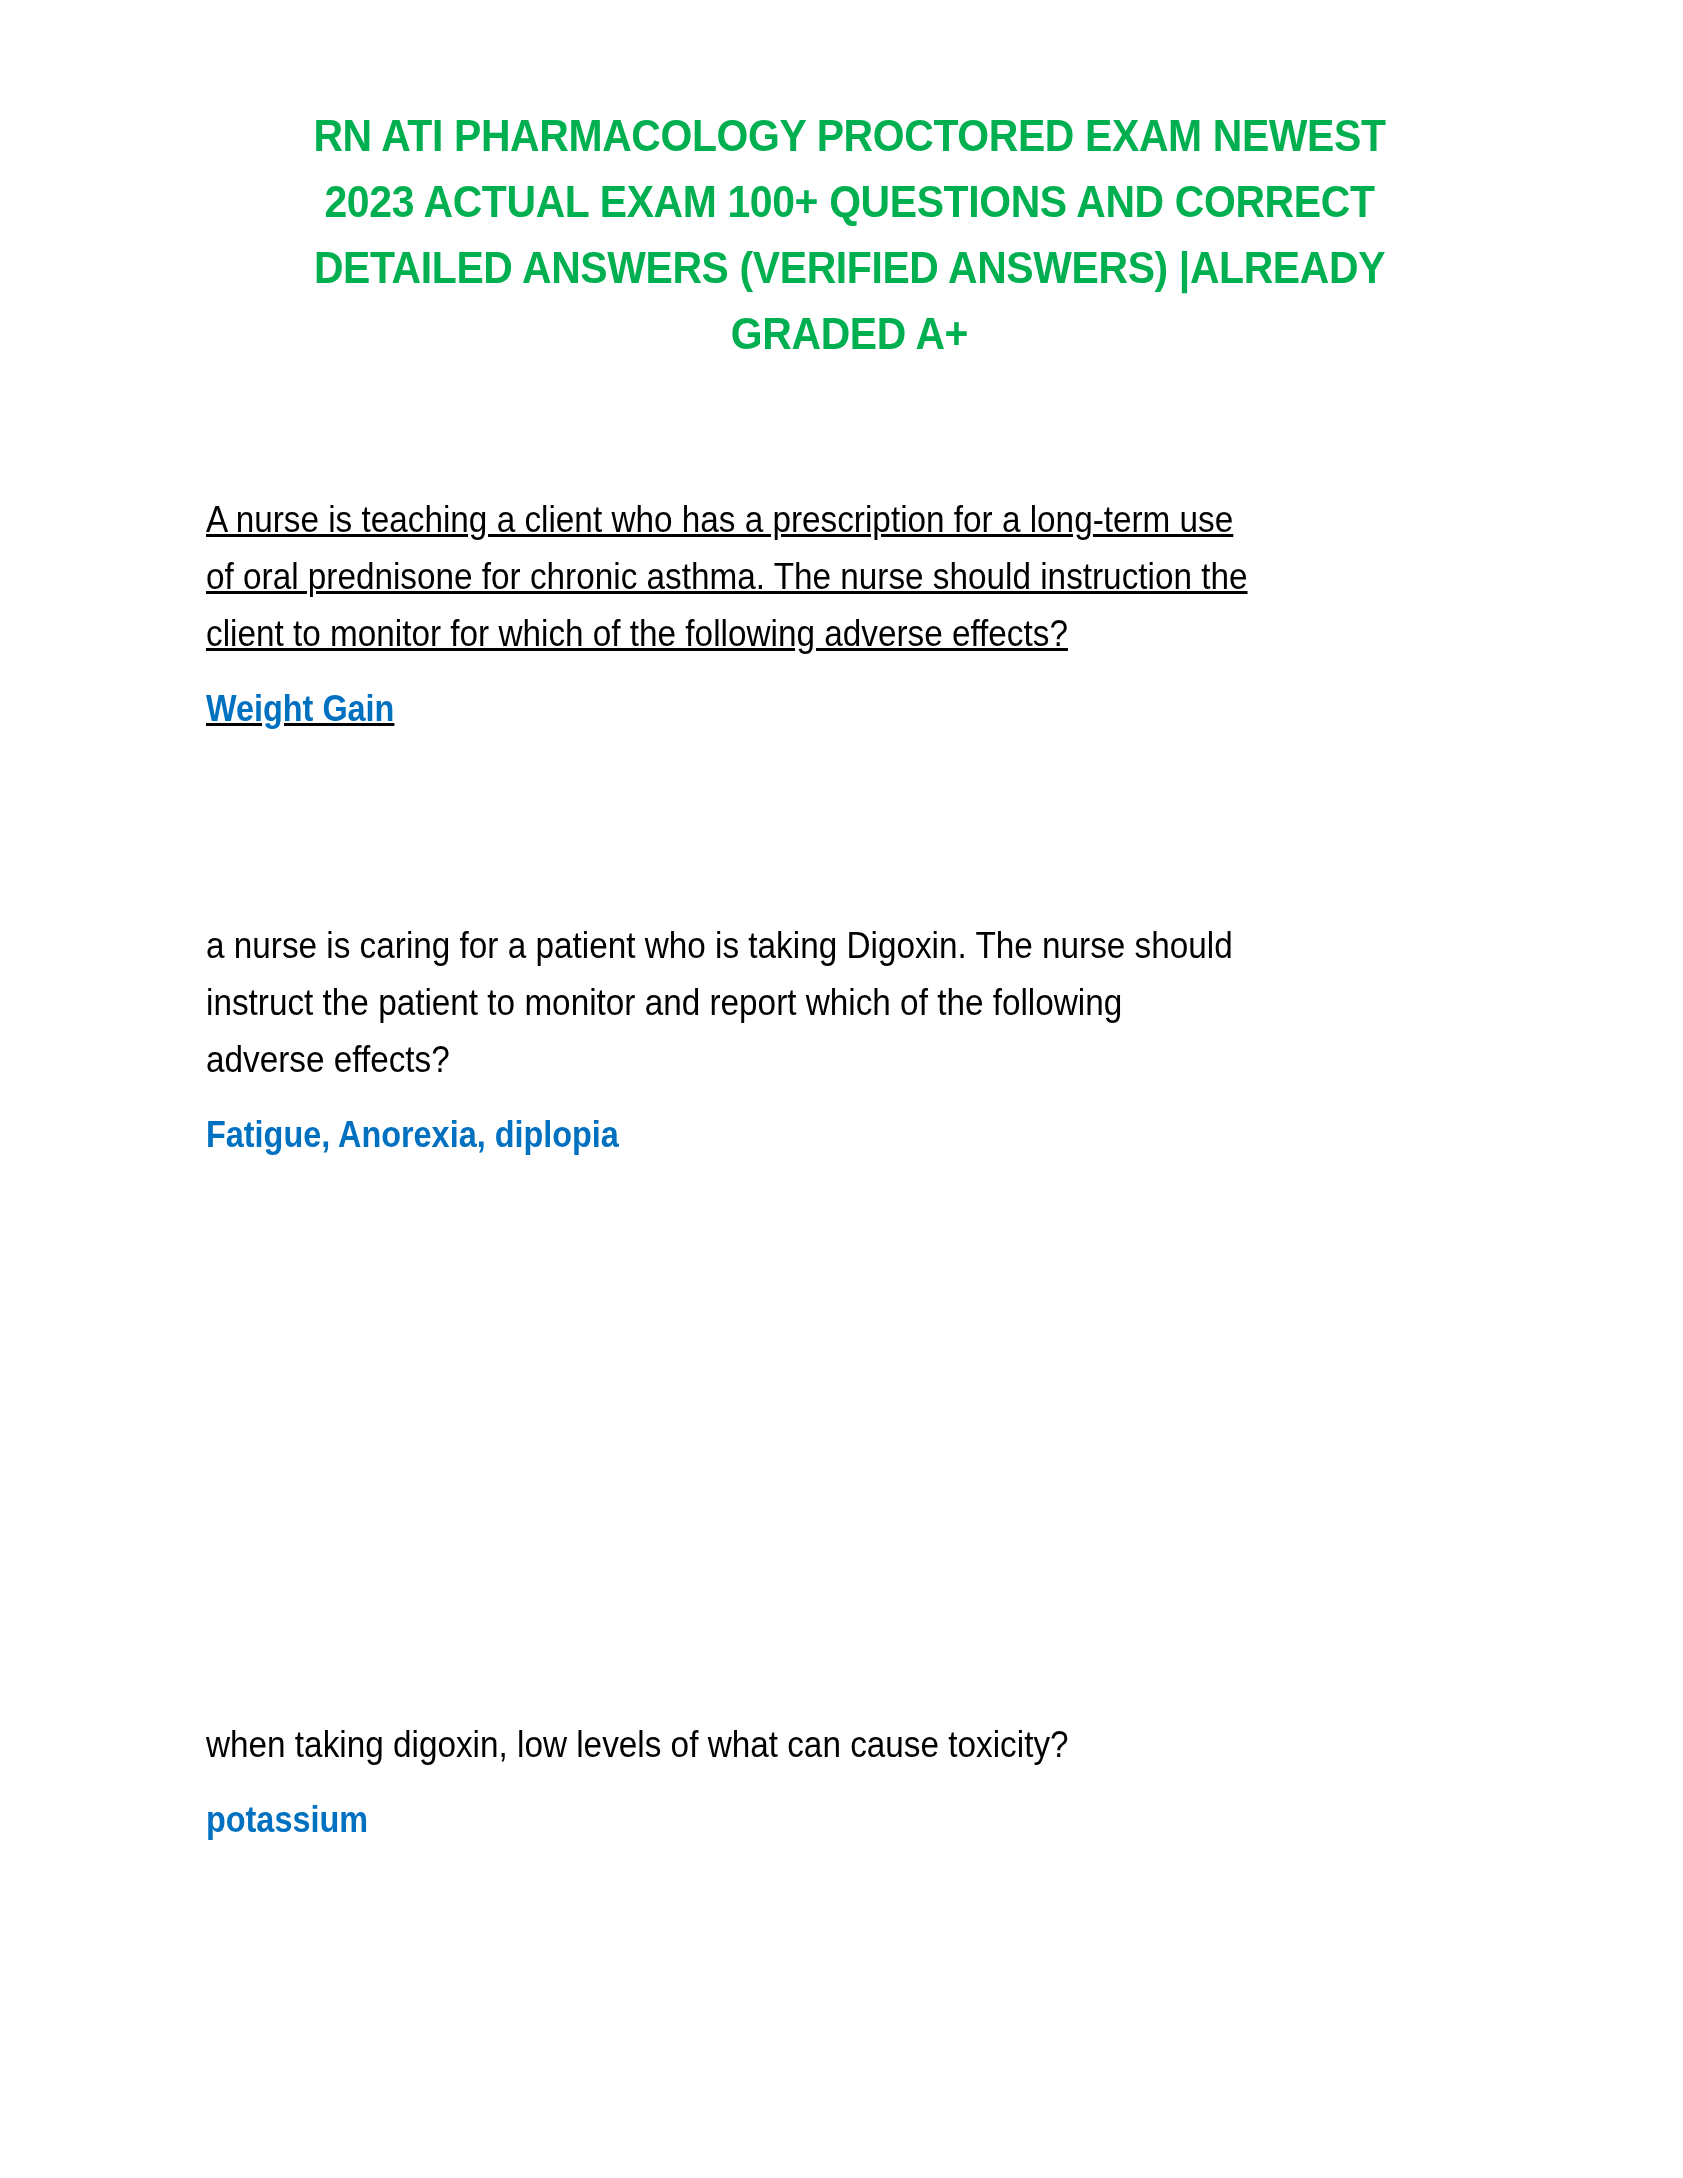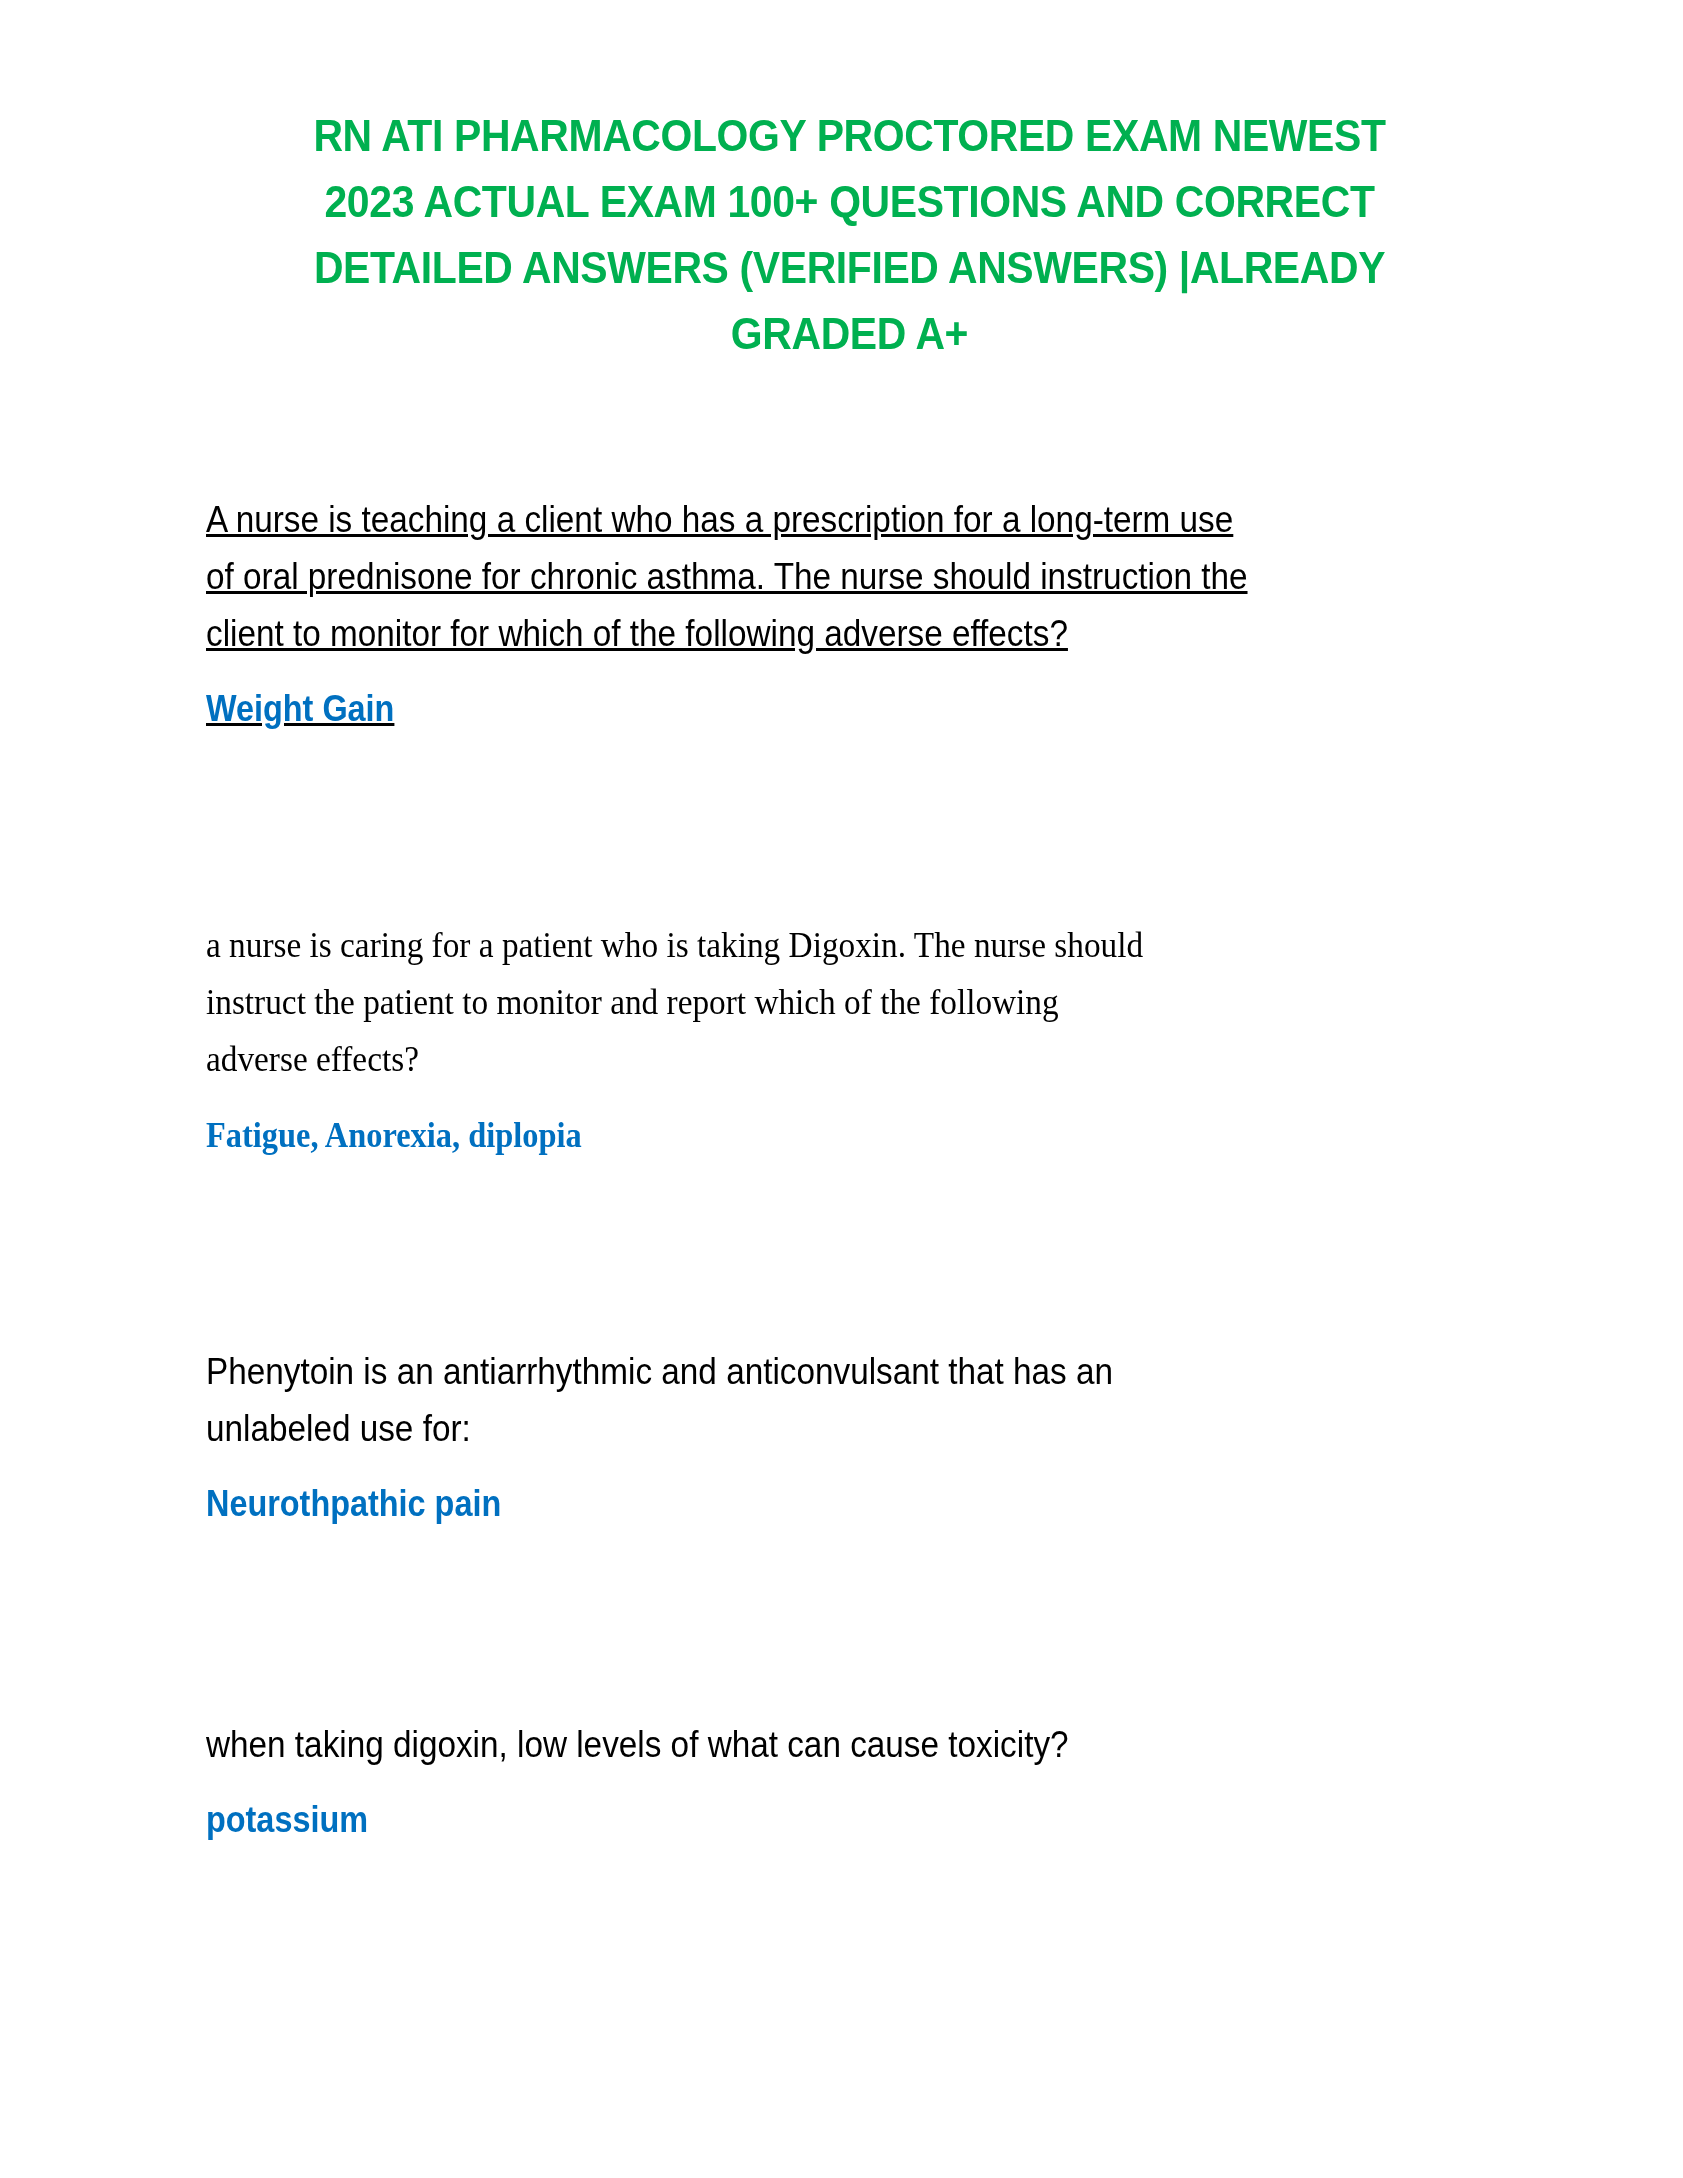--- a/index.html
+++ b/index.html
@@ -78,36 +78,29 @@
 
   <div class="qa" style="top:491px;text-decoration:underline;">
     <p class="question">
       <span class="line">A nurse is teaching a client who has a prescription for a long-term use</span>
       <span class="line">of oral prednisone for chronic asthma. The nurse should instruction the</span>
       <span class="line">client to monitor for which of the following adverse effects?</span>
     </p>
     <p class="answer" style="color:#0070C0;">Weight Gain</p>
   </div>
 
-  <div class="qa" style="top:917px;font-family:Liberation Serif, serif;">
+  <div class="qa" style="top:917px;">
     <p class="question">
       <span class="line">a nurse is caring for a patient who is taking Digoxin. The nurse should</span>
       <span class="line">instruct the patient to monitor and report which of the following</span>
       <span class="line">adverse effects?</span>
     </p>
     <p class="answer" style="color:#0070C0;">Fatigue, Anorexia, diplopia</p>
   </div>
 
-  <div class="qa" style="top:1343px;">
-    <p class="question">
-      <span class="line">Phenytoin is an antiarrhythmic and anticonvulsant that has an</span>
-      <span class="line">unlabeled use for:</span>
-    </p>
-    <p class="answer" style="color:#0070C0;">Neurothpathic pain</p>
-  </div>
 
   <div class="qa" style="top:1716px;">
     <p class="question">
       <span class="line">when taking digoxin, low levels of what can cause toxicity?</span>
     </p>
     <p class="answer" style="color:#0070C0;">potassium</p>
   </div>
 
 </div>
 

